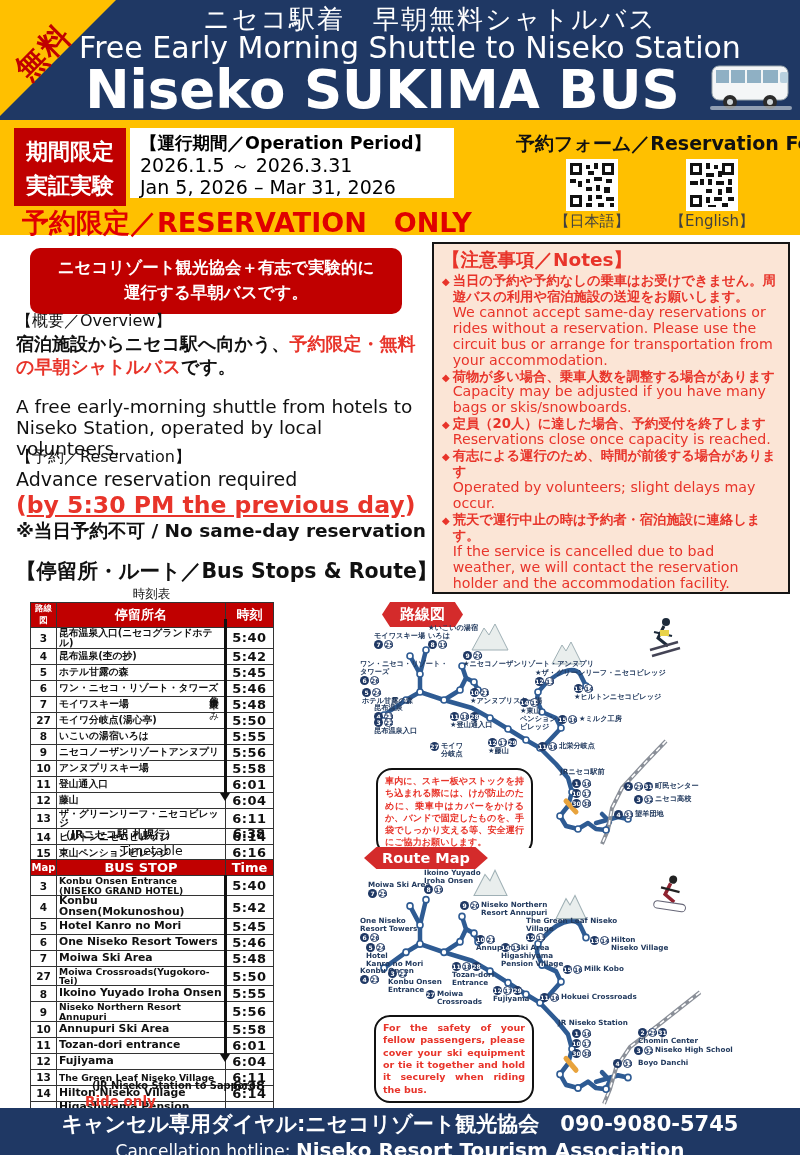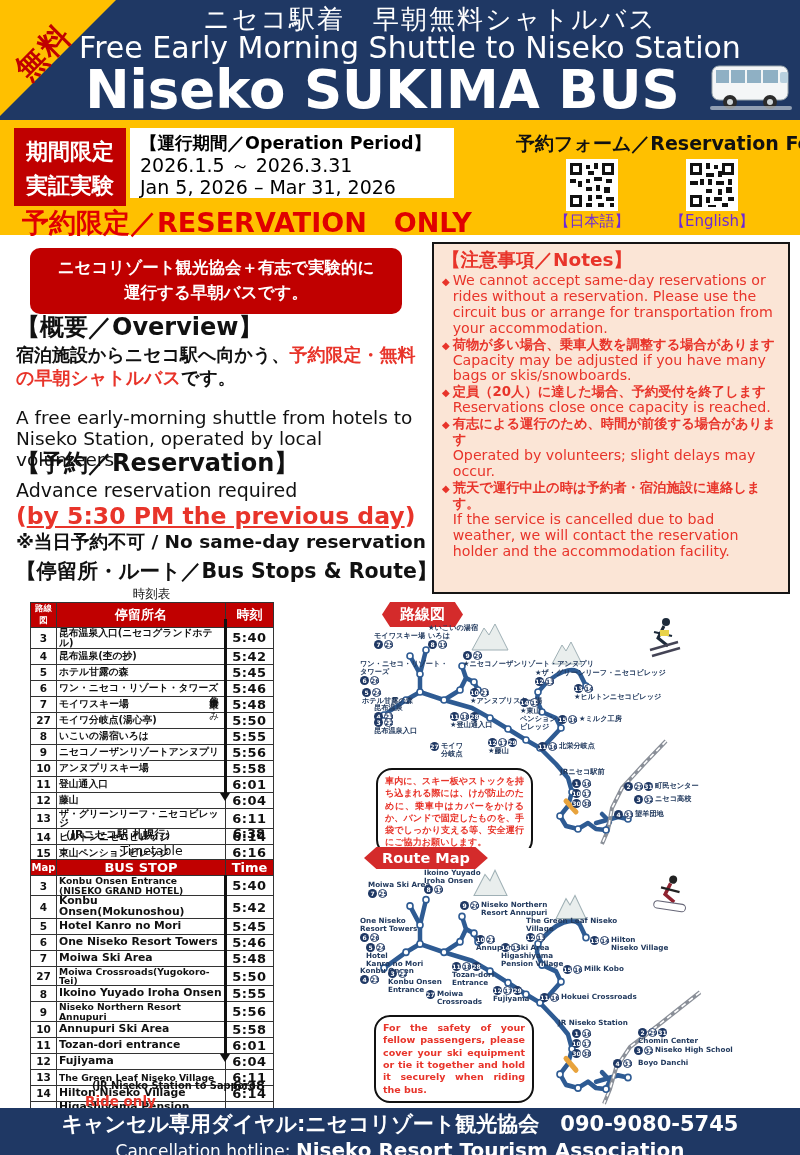--- a/index.html
+++ b/index.html
@@ -15,27 +15,27 @@
   .busico{position:absolute;right:6px;top:60px;}
   
   .band{position:absolute;left:0;top:120px;width:800px;height:115px;background:#ffc000;}
   .limited{position:absolute;left:14px;top:8px;width:112px;height:78px;background:#c00000;color:#fff;font-size:22px;font-weight:bold;text-align:center;line-height:1.55;padding-top:7px;box-sizing:border-box;white-space:pre-line;}
   .period{position:absolute;left:130px;top:8px;width:324px;height:70px;background:#fff;color:#000000;padding:3px 10px;box-sizing:border-box;}
   .period .ph{font-size:17.5px;font-weight:bold;white-space:nowrap;}
   .period .pl{font-size:19px;line-height:1.15;}
   .form-head{position:absolute;left:516px;top:11px;width:280px;text-align:center;font-weight:bold;font-size:19px;color:#111;white-space:nowrap;}
   .qr{position:absolute;top:39px;width:52px;height:52px;background:#fff;padding:2px;box-sizing:border-box;}
   .qr1{left:566px;}.qr2{left:686px;}
-  .qrlabel{position:absolute;top:92px;width:120px;text-align:center;font-size:15px;color:#6d28d9;}
+  .qrlabel{position:absolute;top:92px;width:120px;text-align:center;font-size:15px;color:#404040;}
   .ql1{left:532px;}.ql2{left:652px;}
   .resonly{position:absolute;left:22px;top:85px;font-size:27px;font-weight:bold;color:#e00000;white-space:nowrap;}
   
   .introbox{position:absolute;left:30px;top:248px;width:372px;background:#c00000;color:#fff;border-radius:10px;text-align:center;font-size:16.5px;font-weight:600;padding:8px 4px;box-sizing:border-box;line-height:1.5;white-space:pre-line;}
   .sec{position:absolute;color:#111;}
-  .heading{font-size:24px;font-weight:bold;}
+  .heading{font-size:16px;font-weight:normal;}
   .overview{left:16px;top:311px;width:410px;}
   .ov-jp{font-size:18px;font-weight:bold;line-height:1.3;}
   .red{color:#e8342a;}
   .ov-en{font-size:18.5px;line-height:1.14;margin-top:17px;}
   .resv{left:16px;top:447px;width:412px;}
   .r1{font-size:19px;font-weight:bold;line-height:1.3;}
   .r1 u{text-decoration:underline;}
   .r2{font-size:19px;line-height:1.2;}
   .r3{font-size:23.5px;font-weight:bold;color:#e8342a;line-height:1.2;}
   .r3 u{text-decoration:underline;}
@@ -167,20 +167,21 @@
 </div>
 
 <div class="sec stopshead">【停留所・ルート／Bus Stops &amp; Route】</div>
 
 <div class="notes">
   <div class="nh">【注意事項／Notes】</div>
   <div>
       <div class="note">
         <span class="dia">◆</span>
         <div class="ntx">
+          <div class="jp">当日の予約や予約なしの乗車はお受けできません。周遊バスの利用や宿泊施設の送迎をお願いします。</div>
           <div class="en">We cannot accept same-day reservations or rides without a reservation. Please use the circuit bus or arrange for transportation from your accommodation.</div>
         </div>
       </div>
       <div class="note">
         <span class="dia">◆</span>
         <div class="ntx">
           <div class="jp">荷物が多い場合、乗車人数を調整する場合があります</div>
           <div class="en">Capacity may be adjusted if you have many bags or skis/snowboards.</div>
         </div>
       </div>

